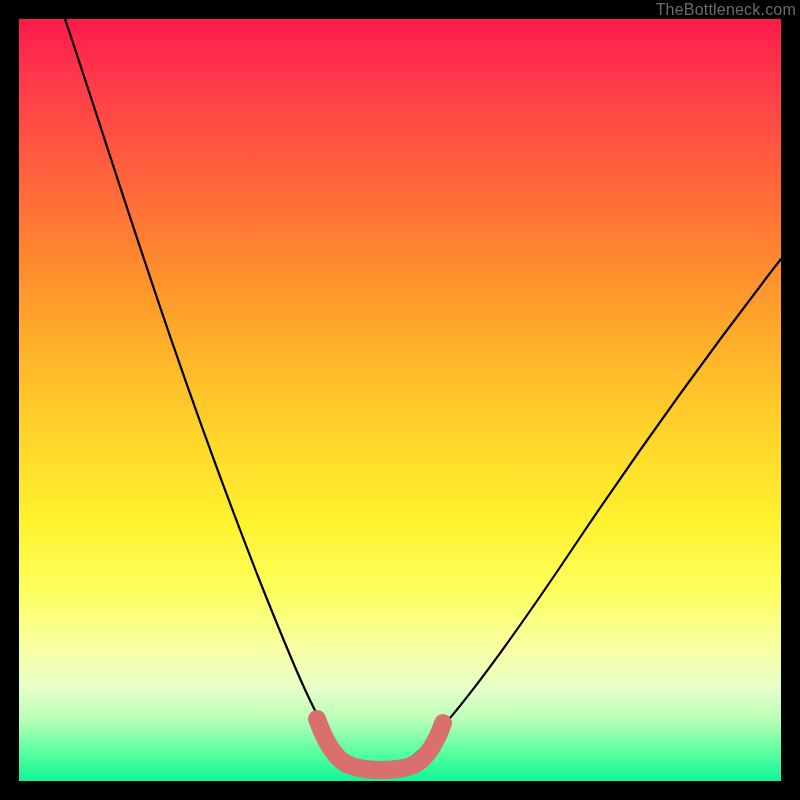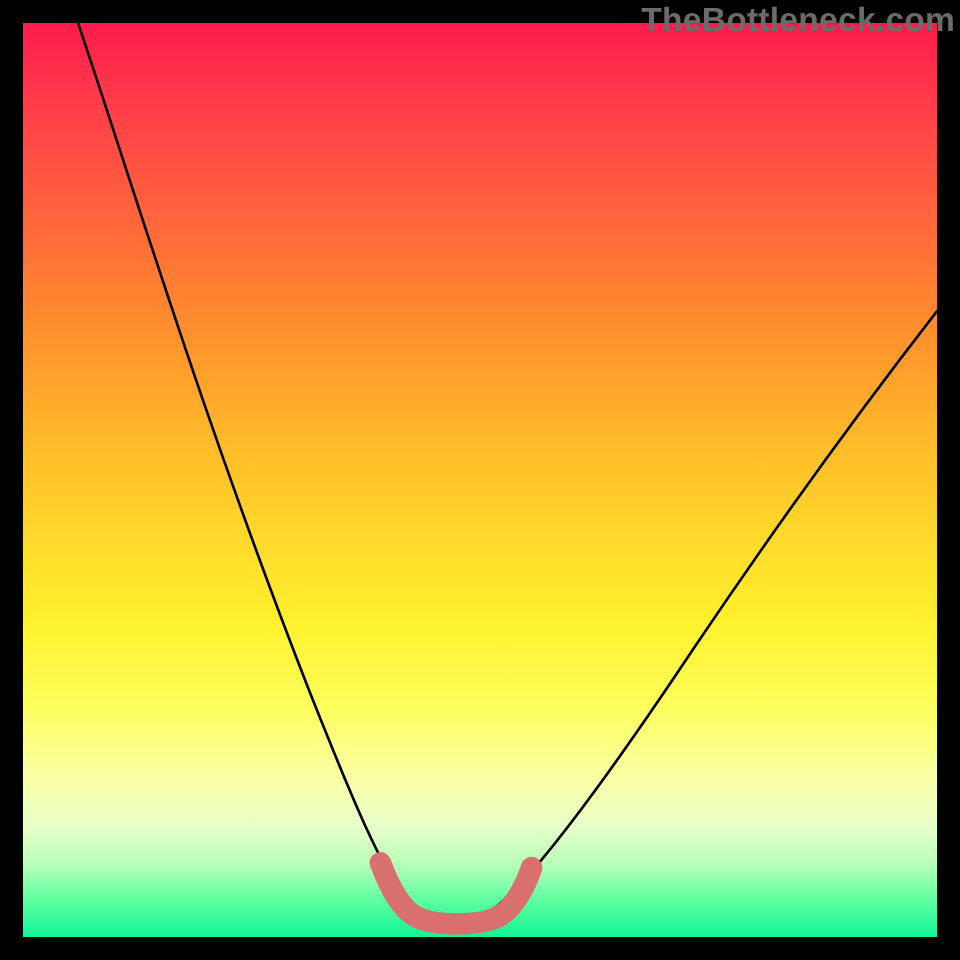--- a/index.html
+++ b/index.html
@@ -54,22 +54,22 @@
     left: 0;
     top: 0;
     width: 762px;
     height: 762px;
   }
   .watermark {
     position: absolute;
     top: 1px;
     right: 4px;
     color: #6b6b6b;
-    font-size: 28px;
-    font-weight: 700;
+    font-size: 16px;
+    font-weight: 400;
     letter-spacing: 0.2px;
     user-select: none;
   }
 </style>
 </head>
 <body>
 
 <div class="frame">
   <div class="plot-area">
     <div class="gradient"></div>

